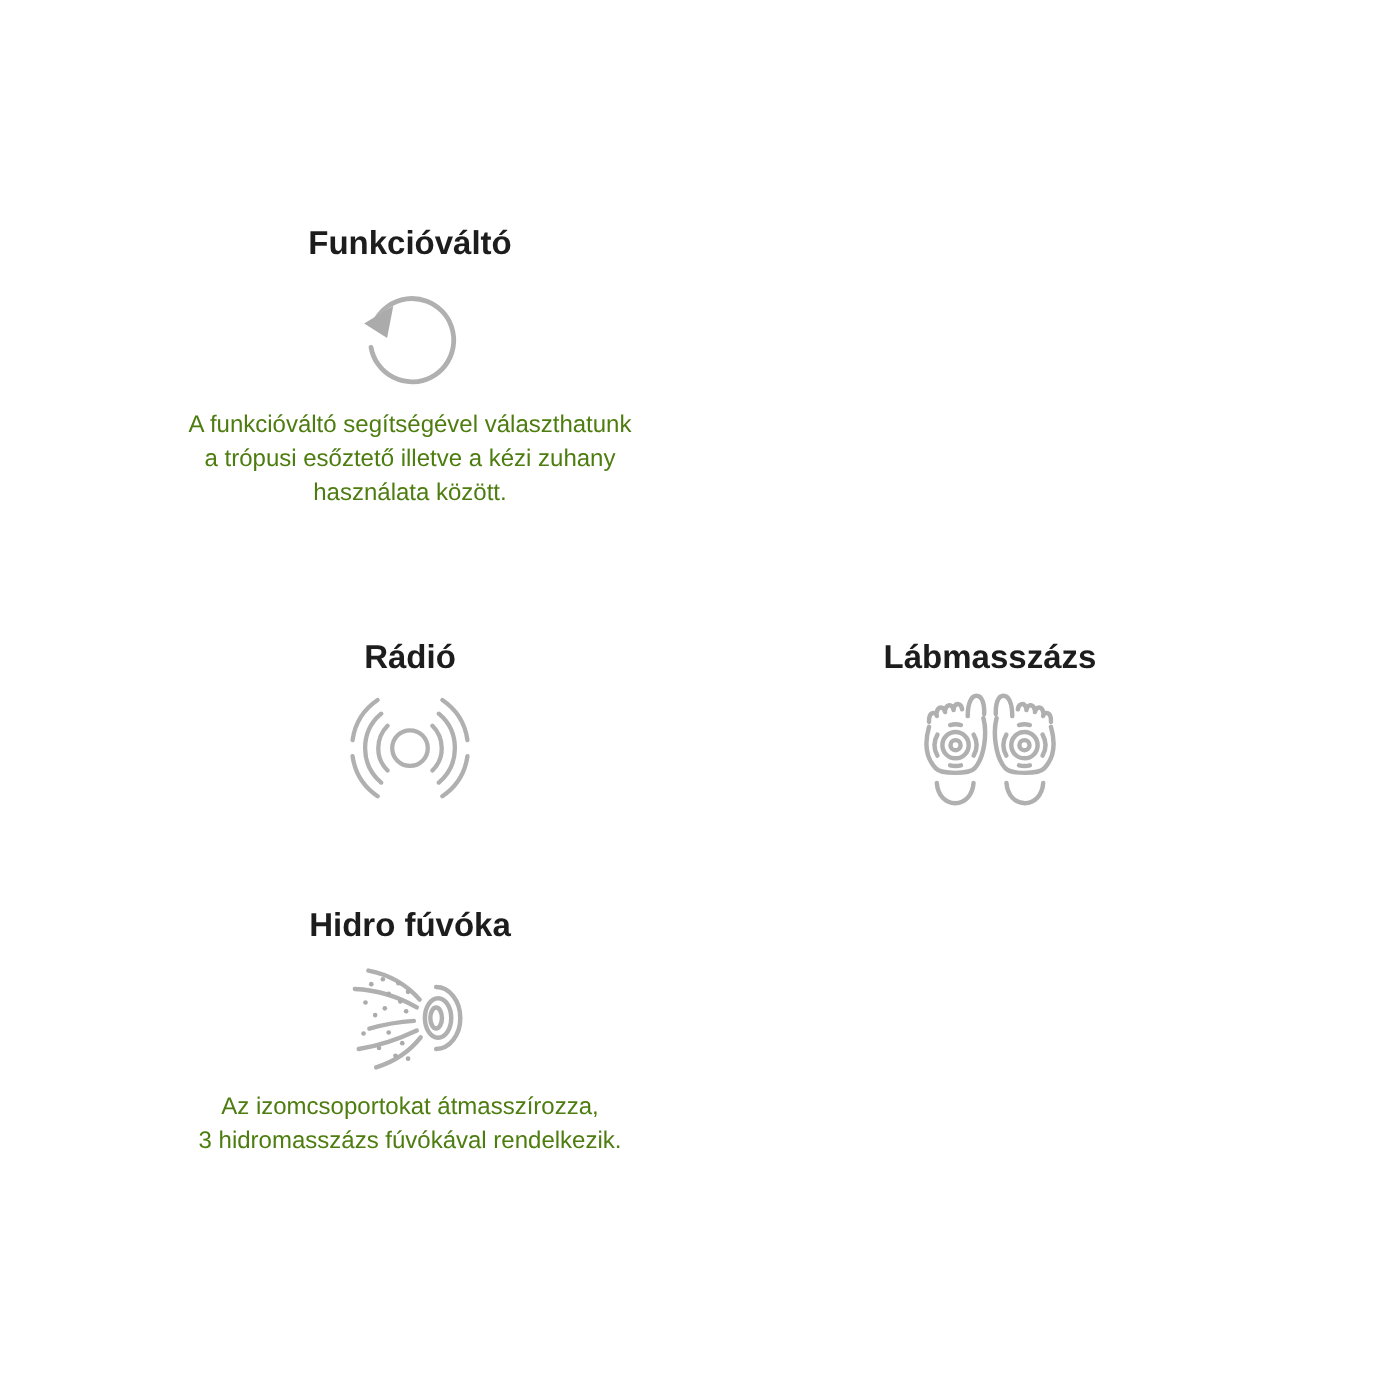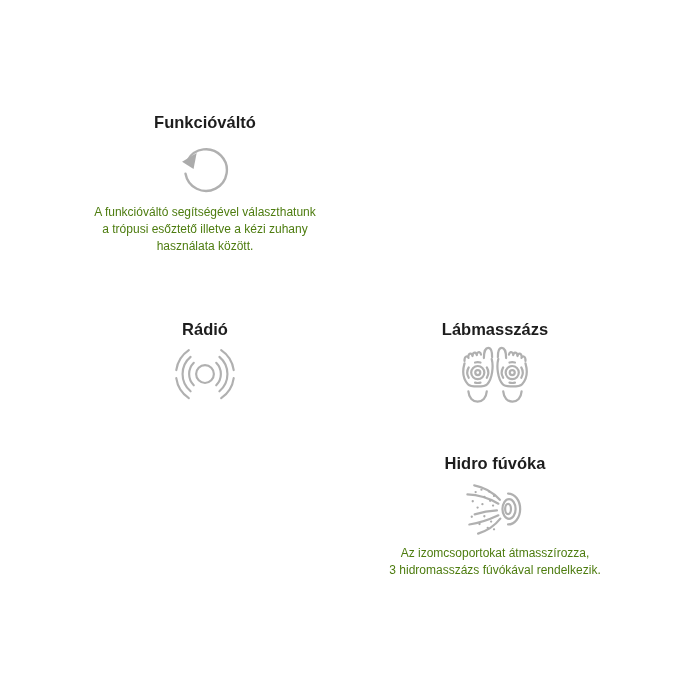--- a/index.html
+++ b/index.html
@@ -13,21 +13,21 @@
   }
   .features-grid {
     width: 578px;
     margin: 0 auto;
     padding-top: 112px;
   }
   .feature-row {
     display: flex;
     justify-content: space-between;
   }
-  .feature-row.single { justify-content: flex-end; }
+  .feature-row.single { justify-content: flex-start; }
   .row-1 { margin-bottom: 64px; gap: 16px; }
   .row-2 { margin-bottom: 42px; align-items: center; }
   .feature {
     width: 288px;
     text-align: center;
   }
   .feature-title {
     font-size: 16.5px;
     line-height: 20px;
     font-weight: bold;

